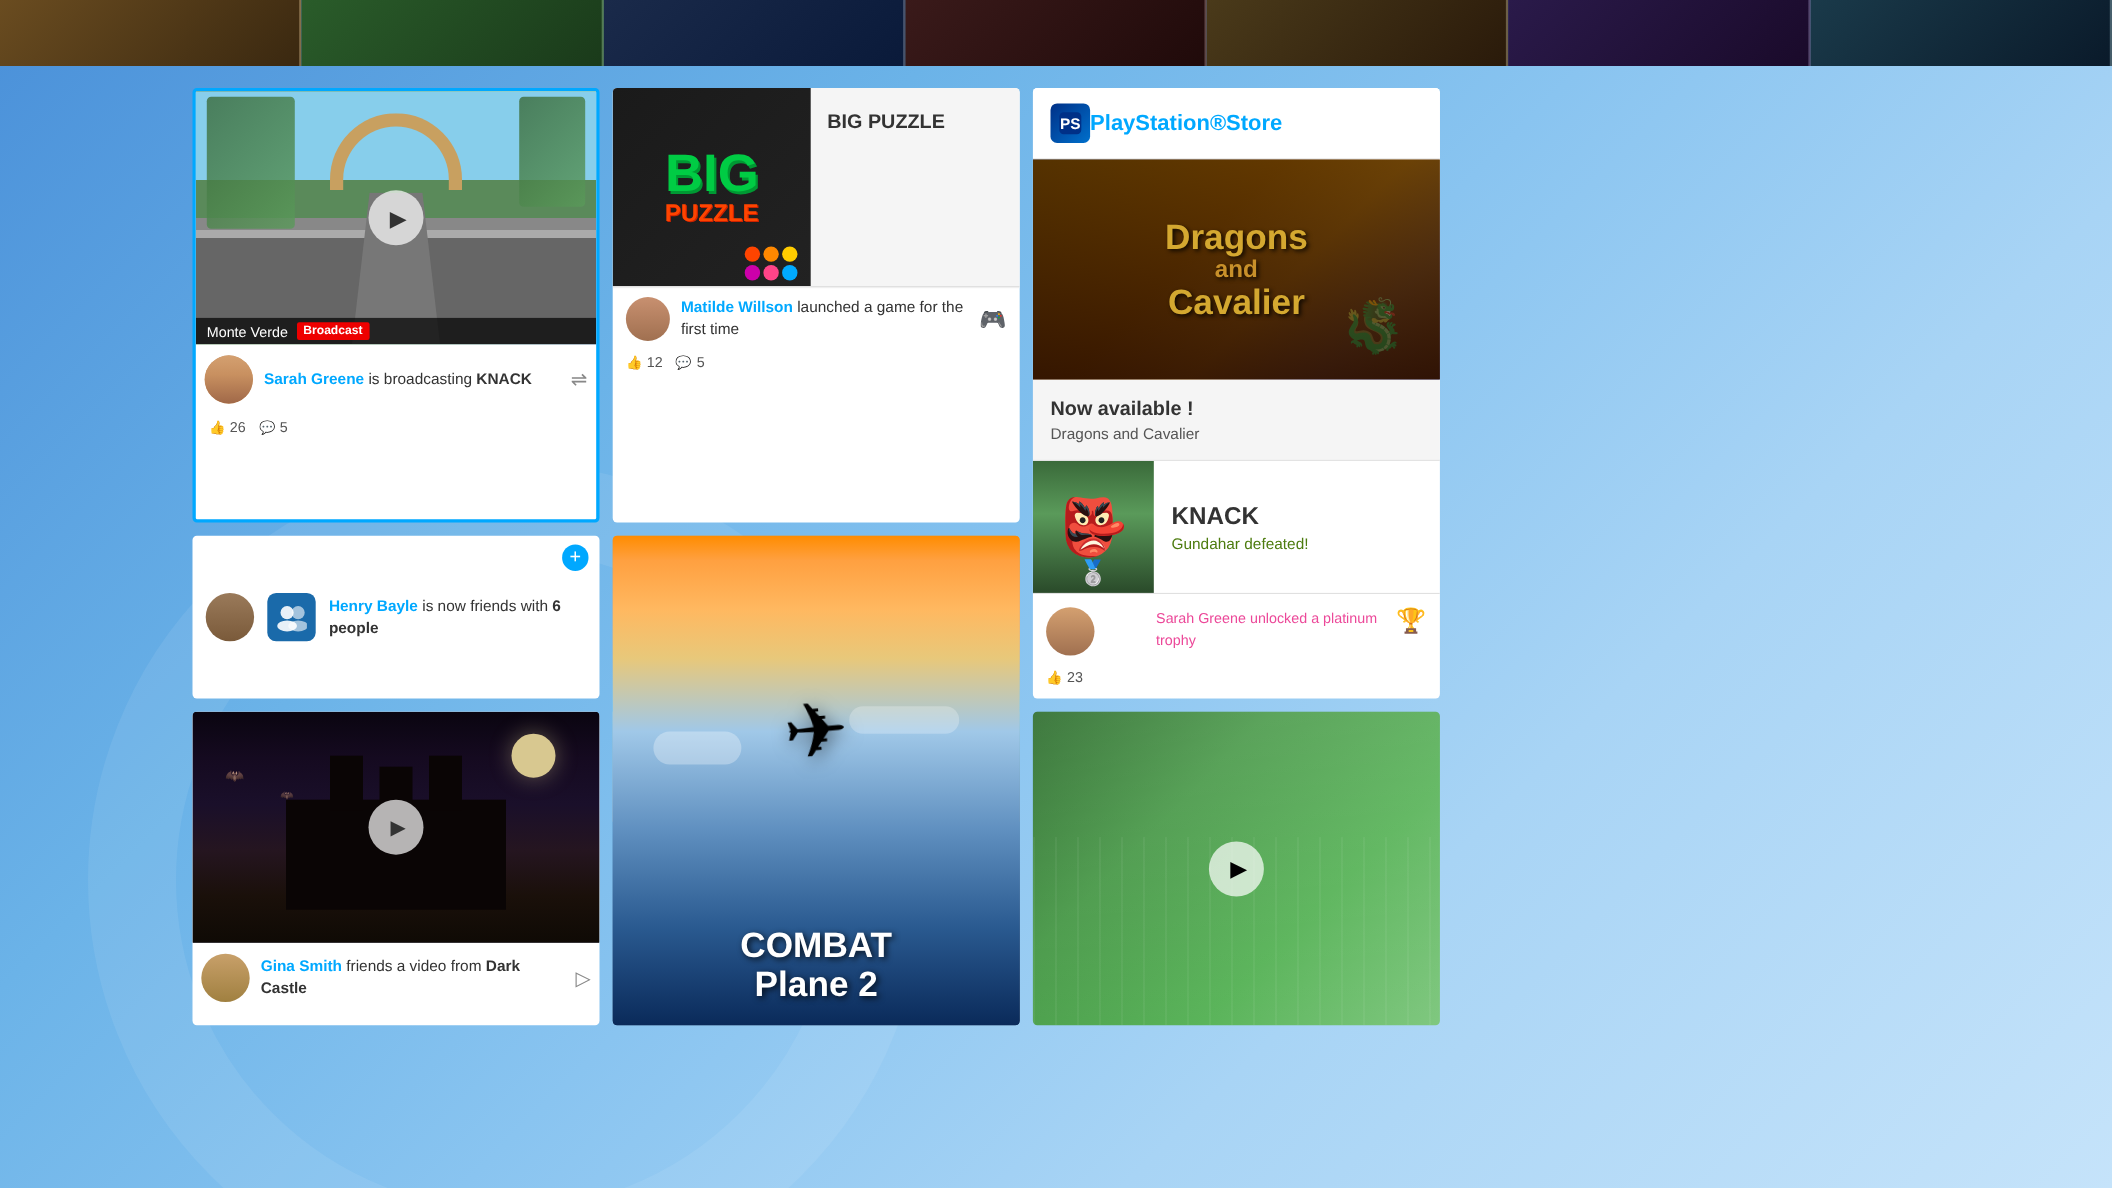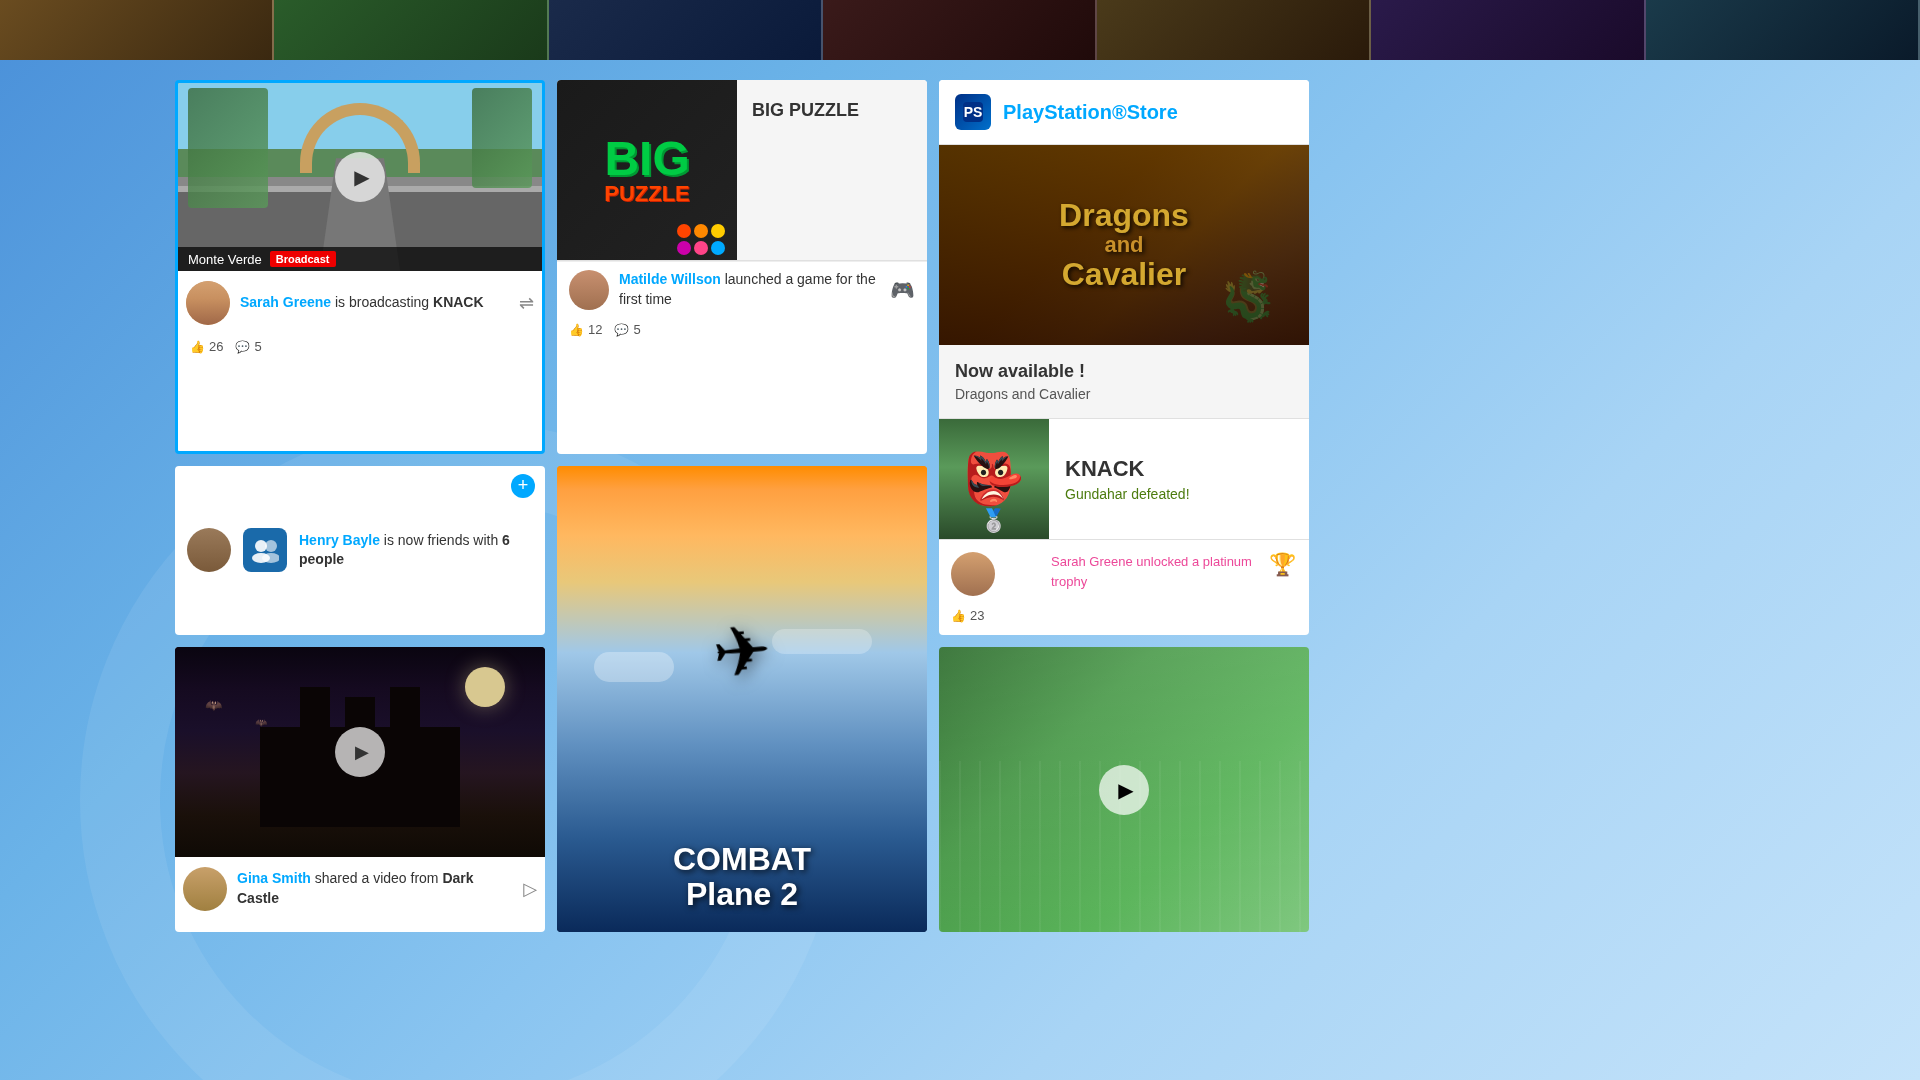--- a/index.html
+++ b/index.html
@@ -71,21 +71,21 @@
 
     
     .card-broadcast {
       border: 3px solid #00a8ff;
       grid-row: 1;
       grid-column: 1;
     }
 
     .card-broadcast .video-thumb {
       width: 100%;
-      height: 188px;
+      height: 230px;
       position: relative;
       overflow: hidden;
       background: linear-gradient(135deg, #2a6a2a 0%, #3a8a3a 30%, #7ab87a 50%, #4a9a6a 70%, #2a6a9a 100%);
     }
 
     
     .card-broadcast .video-thumb::before {
       content: '';
       position: absolute;
       bottom: 0; left: 0; right: 0;
@@ -288,21 +288,20 @@
     .card-psstore {
       grid-row: 1 / 3;
       grid-column: 3;
       display: flex;
       flex-direction: column;
     }
 
     .ps-header {
       display: flex;
       align-items: center;
-      gap: 12px;
       padding: 14px 16px;
       background: #fff;
     }
 
     .ps-icon {
       width: 36px; height: 36px;
       background: linear-gradient(135deg, #003087, #0070cc);
       border-radius: 6px;
       display: flex; align-items: center; justify-content: center;
       color: #fff;
@@ -765,21 +764,21 @@
       <div style="position:absolute;bottom:120px;left:calc(50% + 30px);width:30px;height:50px;background:#0a0505;"></div>
 
       <div style="position:absolute;top:50px;left:30px;font-size:14px;opacity:0.7;">🦇</div>
       <div style="position:absolute;top:70px;left:80px;font-size:10px;opacity:0.6;">🦇</div>
       <div class="castle-play"></div>
     </div>
     <div class="card-info">
       <div style="width:44px;height:44px;border-radius:50%;background:linear-gradient(180deg,#c8a06a,#a08040);flex-shrink:0;"></div>
       <div class="card-text">
         <span class="username">Gina Smith</span>
-        <span> shared a video from </span>
+        <span> friends a video from </span>
         <span class="bold">Dark Castle</span>
       </div>
       <span style="color:#888;font-size:18px;">▷</span>
     </div>
   </div>
 
   <div class="people-row" style="grid-row:3; grid-column:2; background:#ccc; height:100px; display:flex; gap:6px; padding:6px; align-items:center;">
     <div class="person-thumb" style="width:85px;height:85px;border-radius:4px;background:linear-gradient(180deg,#c8a070,#a07848);overflow:hidden;">
       <div style="width:100%;height:100%;display:flex;align-items:center;justify-content:center;font-size:30px;">👩</div>
     </div>

